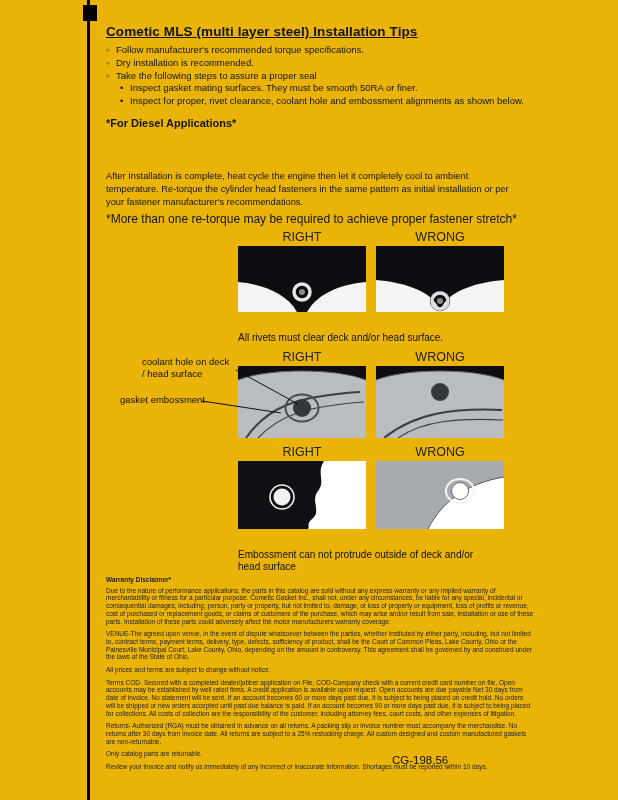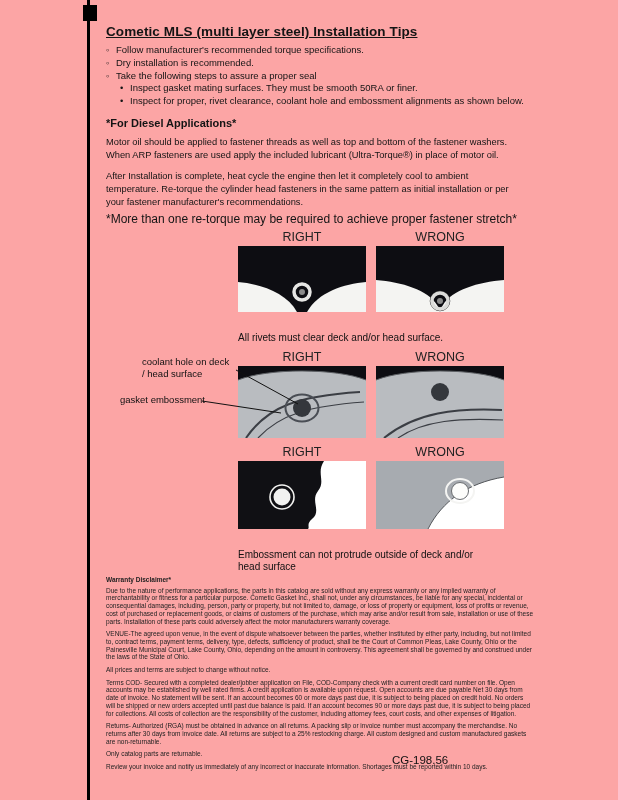--- a/index.html
+++ b/index.html
@@ -2,21 +2,21 @@
 <html><head>
 <meta charset="utf-8">
 <style>
   * { box-sizing: border-box; }
   html, body { margin: 0; padding: 0; background: #ffffff; }
   .page {
     position: relative;
     width: 618px;
     height: 800px;
     margin: 0 auto;
-    background: #fca5a5;
+    background: #eab308;
     font-family: "Liberation Sans", sans-serif;
     color: #141414;
     overflow: hidden;
   }
   .edge-line { position: absolute; left: 87px; top: 0; width: 3px; height: 800px; background: #000; }
   .edge-tab  { position: absolute; left: 83px; top: 5px; width: 14px; height: 16px; background: #000; }
   .content { position: absolute; left: 106px; top: 0; width: 480px; height: 800px; }
   .abs { position: absolute; left: 0; }
 
   .title { margin: 0; font-size: 13.5px; font-weight: bold; text-decoration: underline; letter-spacing: 0.1px; }
@@ -79,21 +79,20 @@
         <span>Inspect gasket mating surfaces.  They must be smooth 50RA or finer.</span>
       </div>
       <div class="b-row sub">
         <span class="b-marker">•</span>
         <span>Inspect for proper, rivet clearance, coolant hole and embossment alignments as shown below.</span>
       </div>
     </div>
 
     <h2 class="h2 abs" style="top:117px">*For Diesel Applications*</h2>
 
-    <p class="para abs" style="top:136px">Motor oil should be applied to fastener threads as well as top and bottom of the fastener washers. When ARP fasteners are used apply the included lubricant (Ultra-Torque®) in place of motor oil.</p>
     <p class="para abs" style="top:170px">After Installation is complete, heat cycle the engine then let it completely cool to ambient temperature. Re-torque the cylinder head fasteners in the same pattern as initial installation or per your fastener manufacturer's recommendations.</p>
     <p class="note abs" style="top:212px">*More than one re-torque may be required to achieve proper fastener stretch*</p>
 
     <div class="figures">
 
       <div class="fig-row">
         <div class="fig-labels">
           <span>RIGHT</span>
           <span>WRONG</span>
         </div>

